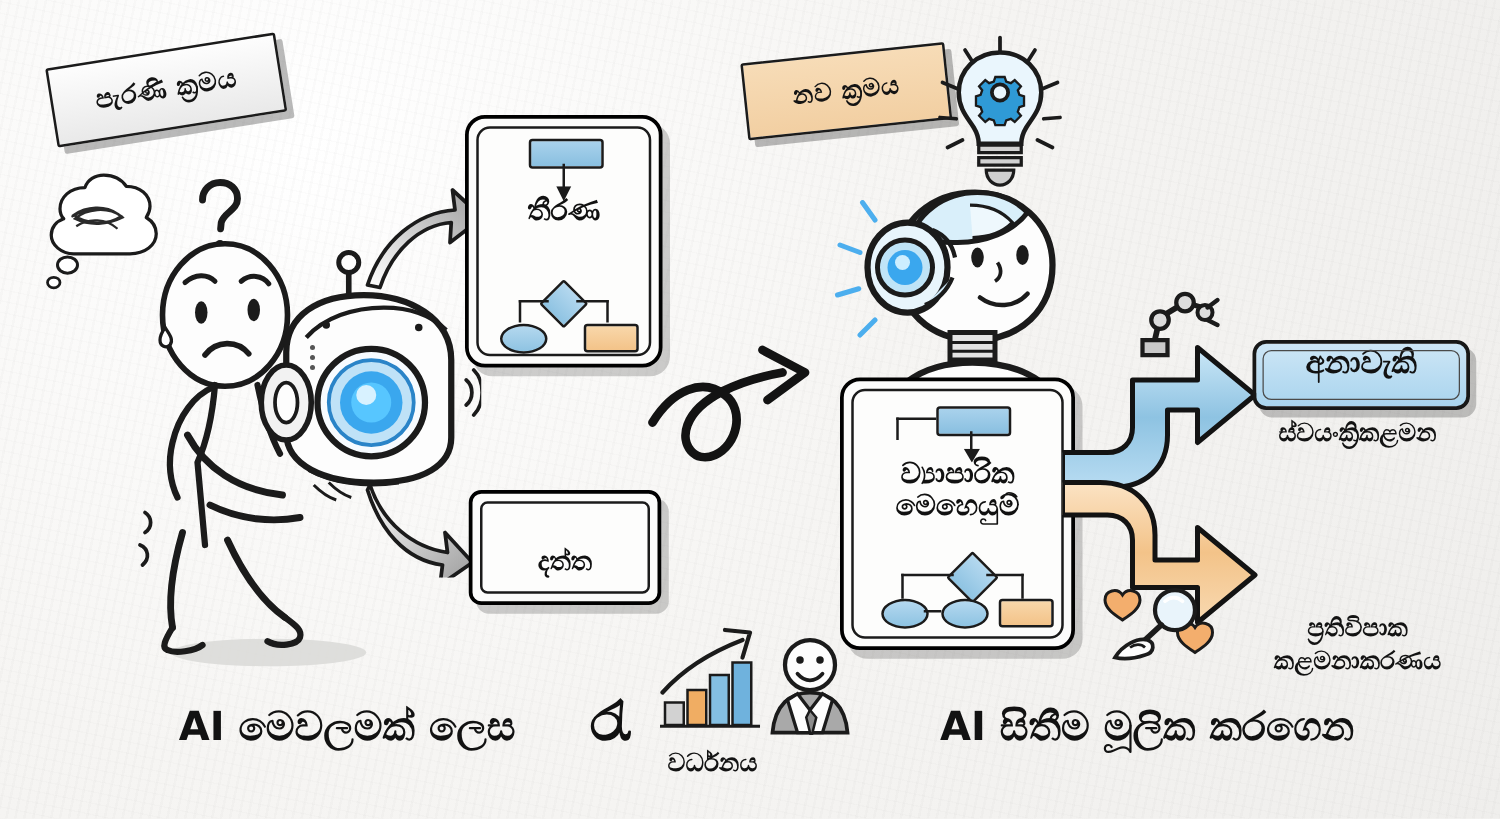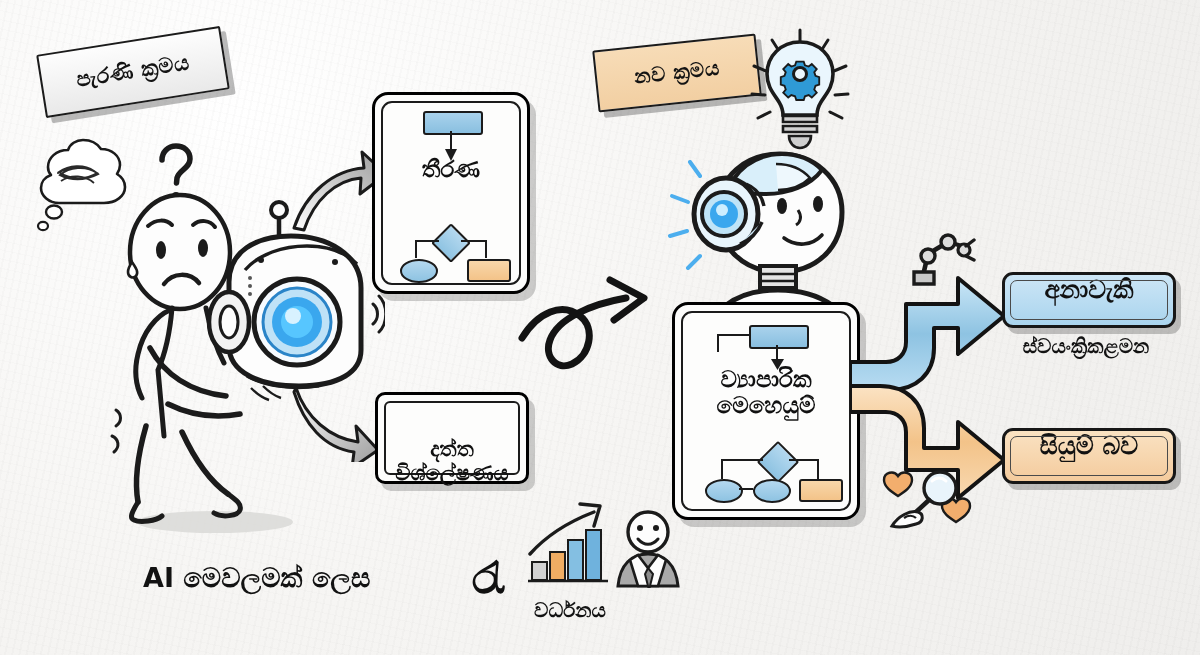--- a/index.html
+++ b/index.html
@@ -41,21 +41,21 @@
     transform:rotate(-9deg);font-size:21px;
   }
   .tag-new{
     left:595px;top:42px;width:128px;height:42px;
     background:linear-gradient(180deg,#f7dcb7,#f2cfa2);
     transform:rotate(-6deg);font-size:20px;
   }
 
   
   .caption{
-    position:absolute;font-weight:700;color:#121212;font-size:27px;
+    position:absolute;font-weight:700;color:#121212;font-size:32px;
     white-space:nowrap;
   }
   .cap-left{left:143px;top:562px;}
   .cap-right{left:752px;top:562px;}
 
   
   .card{
     position:absolute;background:#fcfcfb;
     border:3px solid #000000;border-radius:16px;
     box-shadow:6px 7px 0 rgba(40,40,40,.22);
@@ -219,21 +219,20 @@
     <div class="fl-line" style="left:86px;top:145px;width:26px;height:2.4px;"></div>
     <div class="fl-line" style="left:110px;top:145px;width:2.4px;height:18px;"></div>
     <div class="fl-ell" style="left:25px;top:164px;width:34px;height:20px;"></div>
     <div class="fl-rect fl-orange" style="left:92px;top:164px;width:40px;height:19px;"></div>
   </div>
 
   <div class="card" style="left:375px;top:392px;width:148px;height:86px;border-radius:10px;">
     <div class="inner-edge" style="border-radius:6px;"></div>
     <div class="card-title" style="top:3px;font-size:21px;margin-top:40px;">
       <div>දත්ත</div>
-      <div>විශ්ලේෂණය</div>
     </div>
   </div>
 
   <div class="caption cap-left sin">AI මෙවලමක් ලෙස</div>
 
   <svg class="abs" style="left:518px;top:272px;" width="160" height="110" viewBox="0 0 160 110">
     <path d="M4 66C20 40 44 30 62 44c16 12 10 40-8 48-16 7-28-8-22-24 8-22 42-36 76-42" fill="none" stroke="#131313" stroke-width="7" stroke-linecap="round"></path>
     <path d="M92 8l34 18-30 22" fill="none" stroke="#131313" stroke-width="7" stroke-linecap="round" stroke-linejoin="round"></path>
   </svg>
 
@@ -385,18 +384,17 @@
     <path d="M10 58c6-10 18-16 26-14 6 2 6 10-2 12-6 2-16 4-24 2z" fill="#fdfdfd" stroke="#1b1b1b" stroke-width="3"></path>
     <path d="M22 50c4-3 9-3 12 0" fill="none" stroke="#1b1b1b" stroke-width="2.2"></path>
   </svg>
 
   <div class="pill pill-blue" style="left:1002px;top:272px;width:168px;height:50px;">
     <span class="ie"></span>
     <span class="sin">අනාවැකි</span>
   </div>
   <div class="sub-label sin" style="left:1000px;top:334px;width:172px;">ස්වයංක්‍රිකළමන</div>
 
-  <div class="pill pill-orange" style="left:1002px;top:428px;width:168px;height:50px;">
-    <span class="ie"></span>
-    <span class="sin">සියුම් බව</span>
-  </div>
-
+  <div class="sub-label sin" style="left:1000px;top:490px;width:172px;">ප්‍රතිවිපාක</div>
+  <div class="sub-label sin" style="left:990px;top:516px;width:192px;">කළමනාකරණය</div>
+
+  <div class="caption cap-right sin">AI සිතීම මූලික කරගෙන</div>
 </div>
 
 </body></html>

